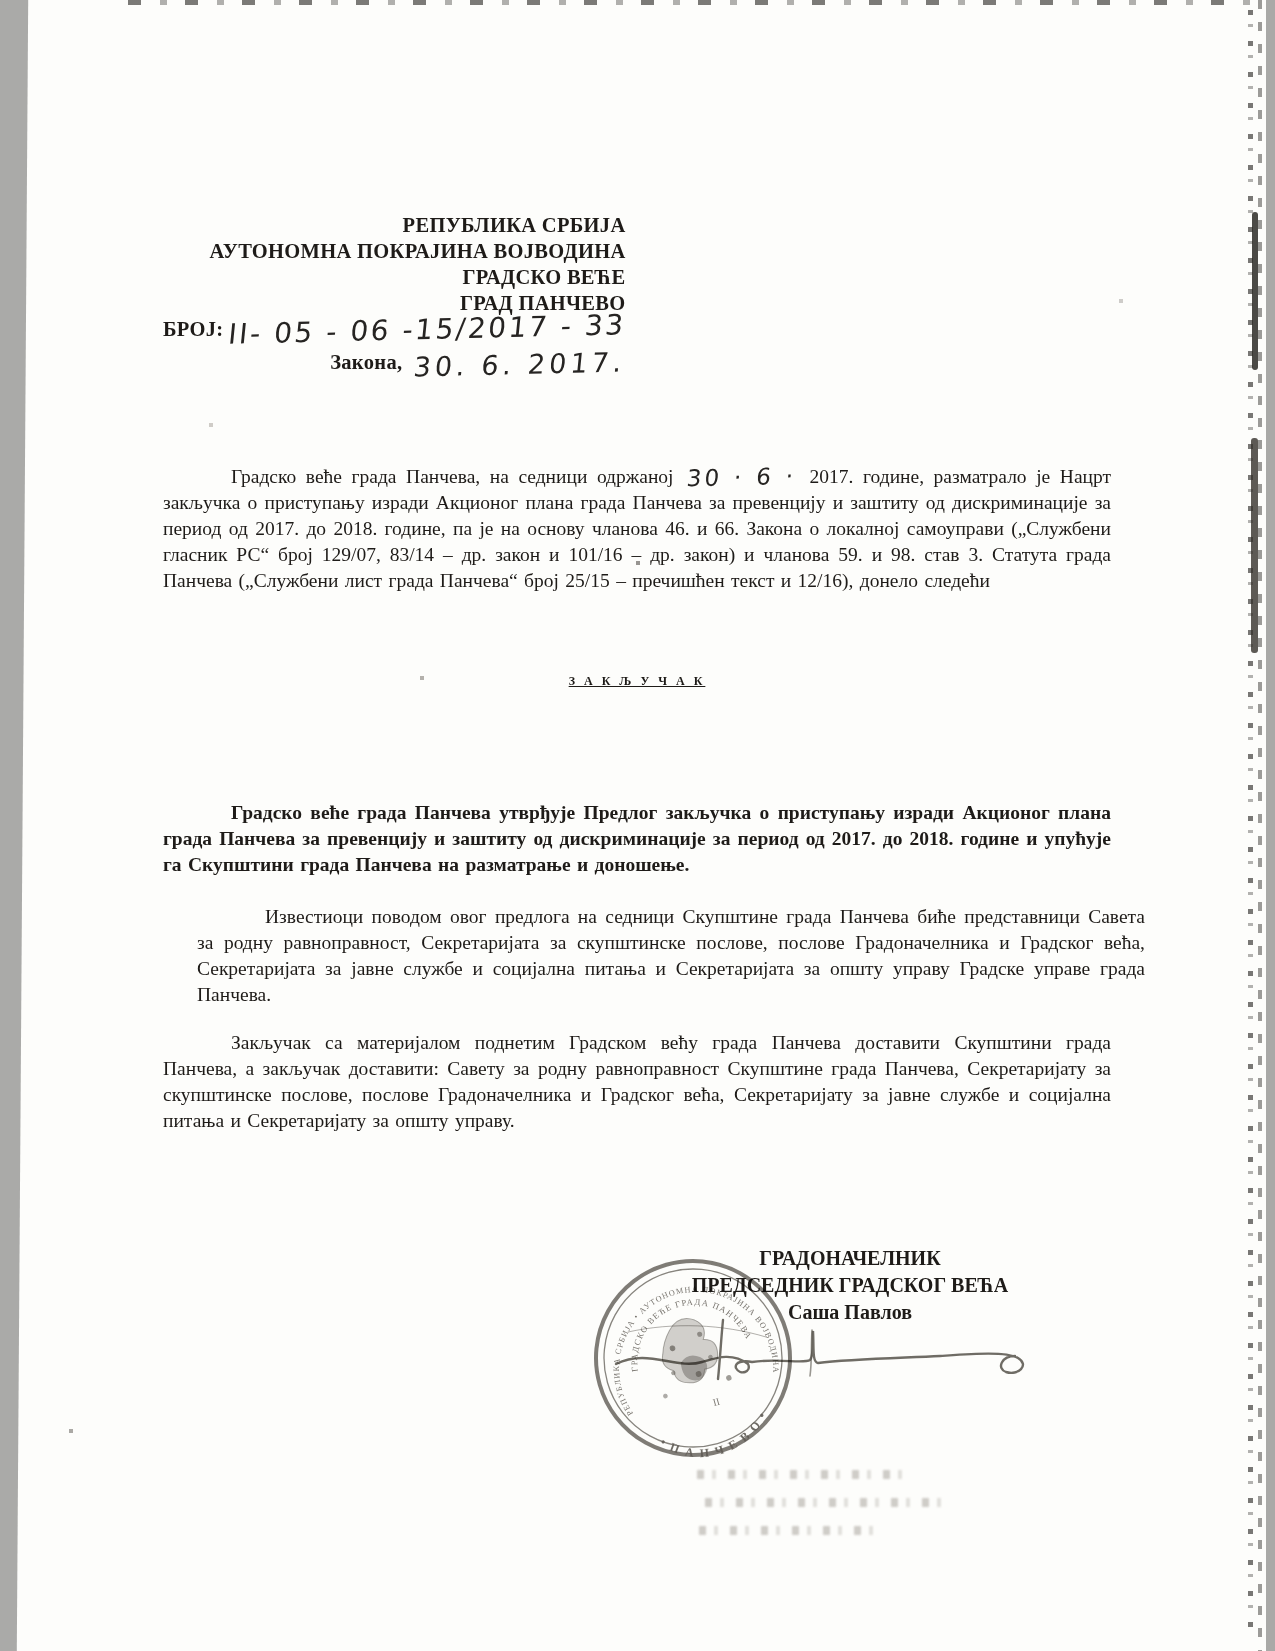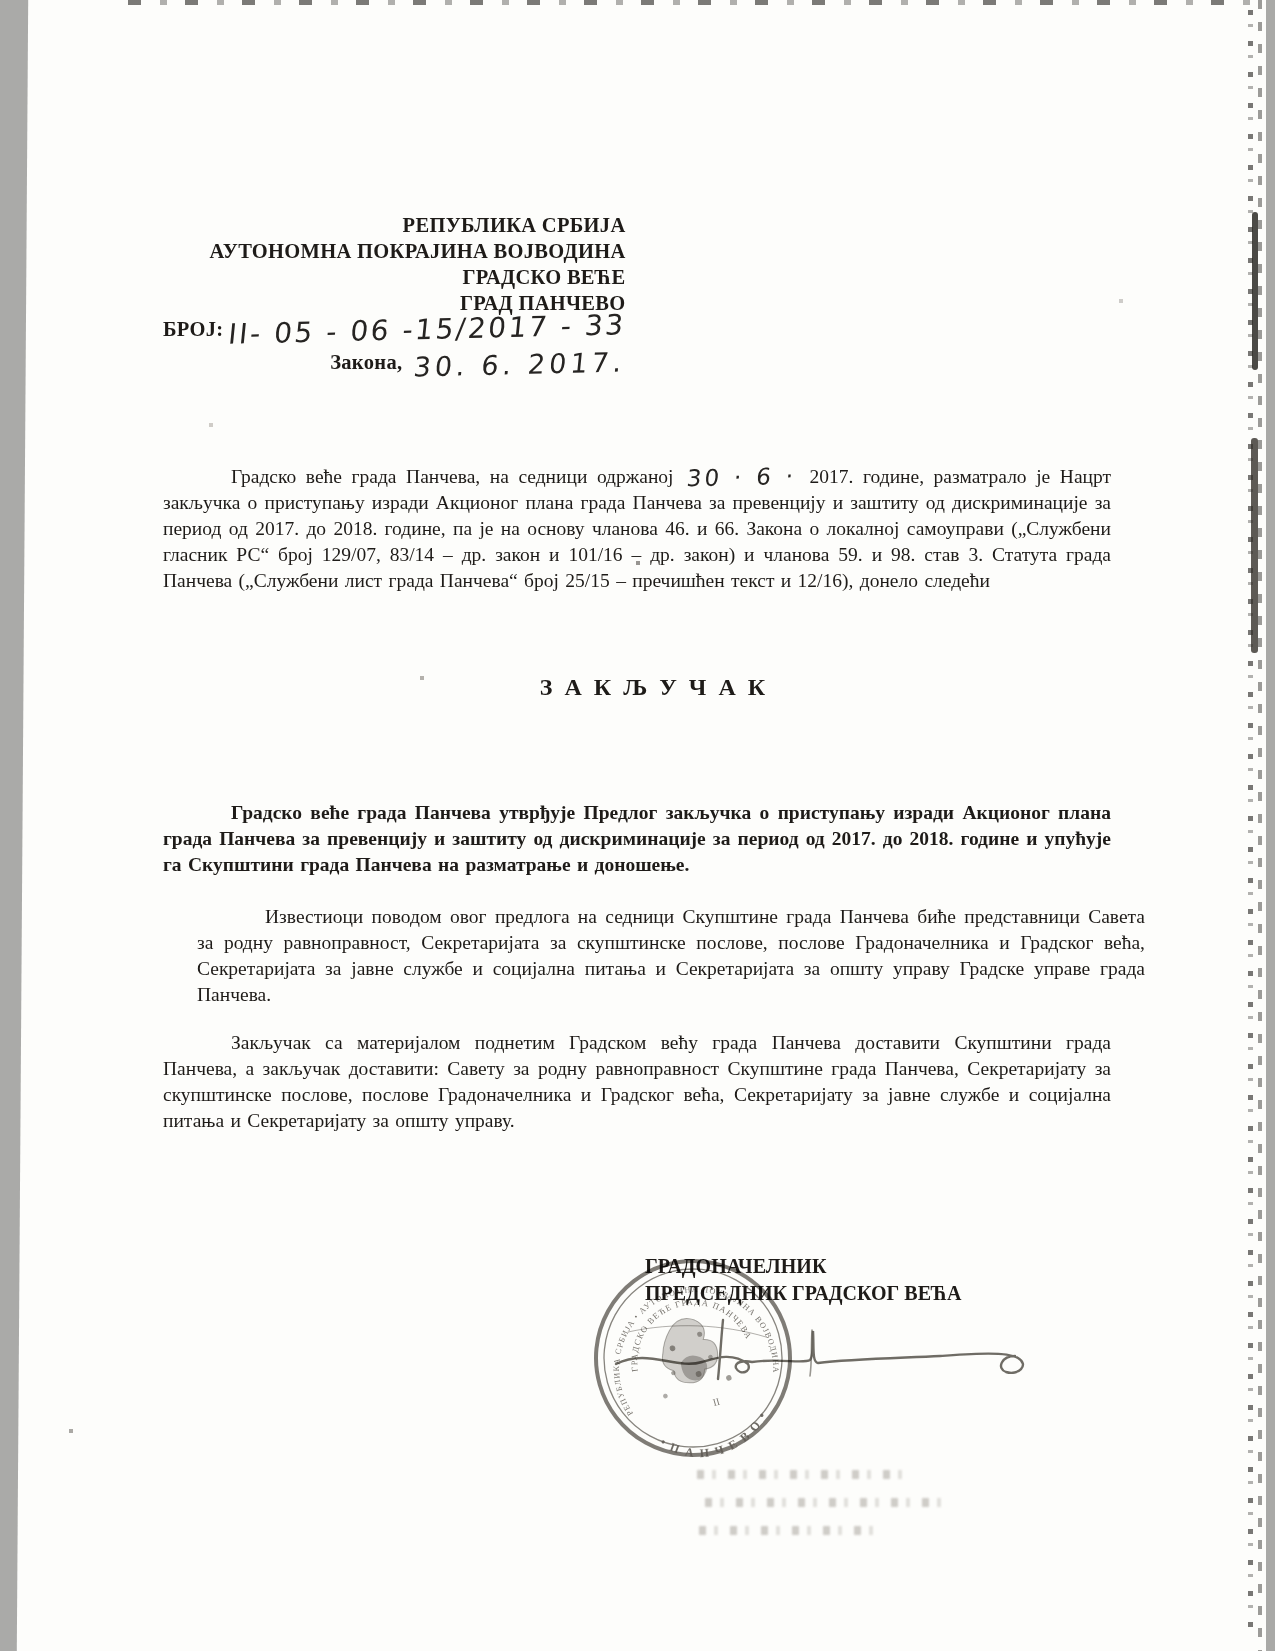--- a/index.html
+++ b/index.html
@@ -64,32 +64,31 @@
   .hw-date{ font-size:27px; line-height:20px; vertical-align:-5px; margin-left:12px; letter-spacing:4px;}
   .para{
     position:absolute; left:163px; width:948px; z-index:3;
     font-size:19.5px; line-height:26px; text-align:justify;
     text-indent:68px; word-spacing:1.5px;
   }
   .p1{top:444px;}
   .hw-inline{ font-size:23px; line-height:10px; vertical-align:-2px; letter-spacing:3px;
     margin:0 4px; text-indent:0;}
   .heading{
-    position:absolute; left:180px; top:674px; width:948px; z-index:3;
-    text-align:center; font-weight:bold; font-size:24px; letter-spacing:3px;
+    position:absolute; left:163px; top:674px; width:948px; z-index:3;
+    text-align:center; font-weight:bold; font-size:12px; letter-spacing:3px;text-decoration:underline;
   }
   .p2{top:780px;font-weight:bold;}
   .p3{top:884px;margin-left:34px;}
   .p4{top:1010px;}
 
   .sig-block{
     position:absolute; left:645px; top:1245px; width:410px; z-index:3;
-    font-weight:bold; font-size:20px; line-height:27px;
+    text-align:center; font-weight:bold; font-size:20px; line-height:27px;
     white-space:nowrap;
-    margin-top:8px;
   }
 
   
   .stamp{ position:absolute; left:582px; top:1247px; z-index:4;
     mix-blend-mode:multiply; opacity:.88; }
   .sig-scrawl{ position:absolute; left:598px; top:1318px; z-index:5;
     mix-blend-mode:multiply; }
 
   
   .bleed{ position:absolute; z-index:2; filter:blur(1.1px); opacity:.55; }
@@ -121,20 +120,21 @@
 
   <div class="heading">З А К Љ У Ч А К</div>
 
   <p class="para p2">Градско веће града Панчева утврђује Предлог закључка о приступању изради Акционог плана града Панчева за превенцију и заштиту од дискриминације за период од 2017. до 2018. године и упућује га Скупштини града Панчева на разматрање и доношење.</p>
   <p class="para p3">Известиоци поводом овог предлога на седници Скупштине града Панчева биће представници Савета за родну равноправност, Секретаријата за скупштинске послове, послове Градоначелника и Градског већа, Секретаријата за јавне службе и социјална питања и Секретаријата за општу управу Градске управе града Панчева.</p>
   <p class="para p4">Закључак са материјалом поднетим Градском већу града Панчева доставити Скупштини града Панчева, а закључак доставити: Савету за родну равноправност Скупштине града Панчева, Секретаријату за скупштинске послове, послове Градоначелника и Градског већа, Секретаријату за јавне службе и социјална питања и Секретаријату за општу управу.</p>
 
   <div class="sig-block">
     <div>ГРАДОНАЧЕЛНИК</div>
     <div>ПРЕДСЕДНИК ГРАДСКОГ ВЕЋА</div>
+    <div>Саша Павлов</div>
   </div>
 
   <svg class="stamp" width="222" height="222" viewBox="0 0 222 222">
     <defs>
       <path id="ring-outer" d="M 49,168 A 77,77 0 1 1 173,168"></path>
       <path id="ring-inner" d="M 66,150 A 57,57 0 1 1 156,150"></path>
       <path id="ring-bottom" d="M 40,155 A 73,73 0 0 0 182,155"></path>
     </defs>
     <g transform="rotate(-16 111 111)" fill="none" stroke="#4a453e">
       <circle cx="111" cy="111" r="97" stroke-width="4" opacity=".8"></circle>

